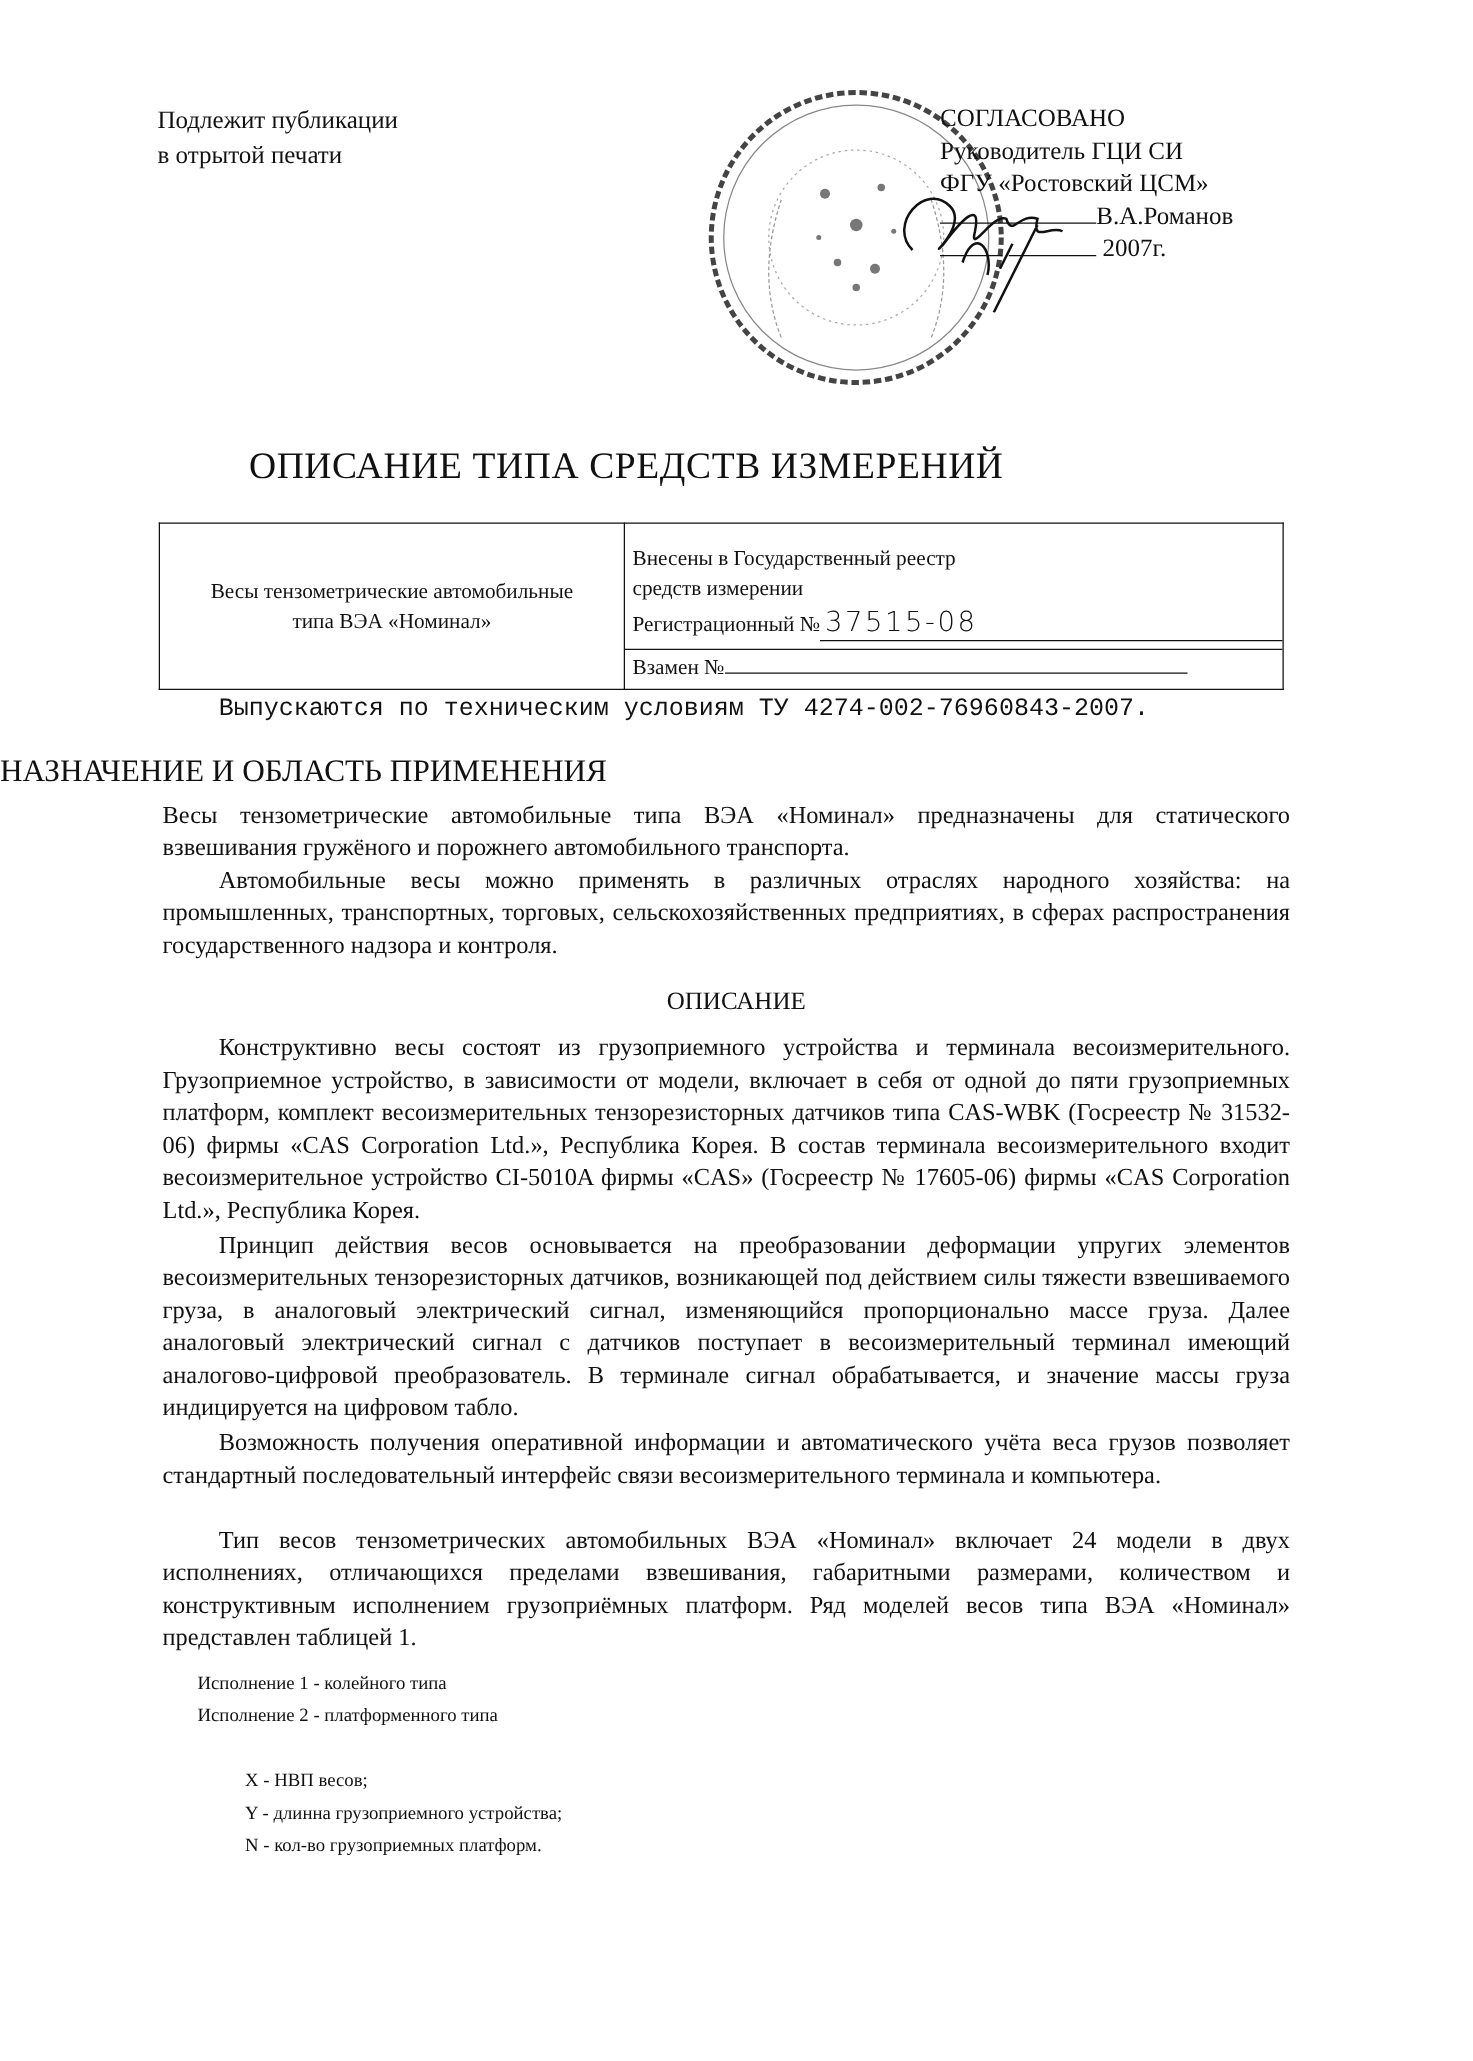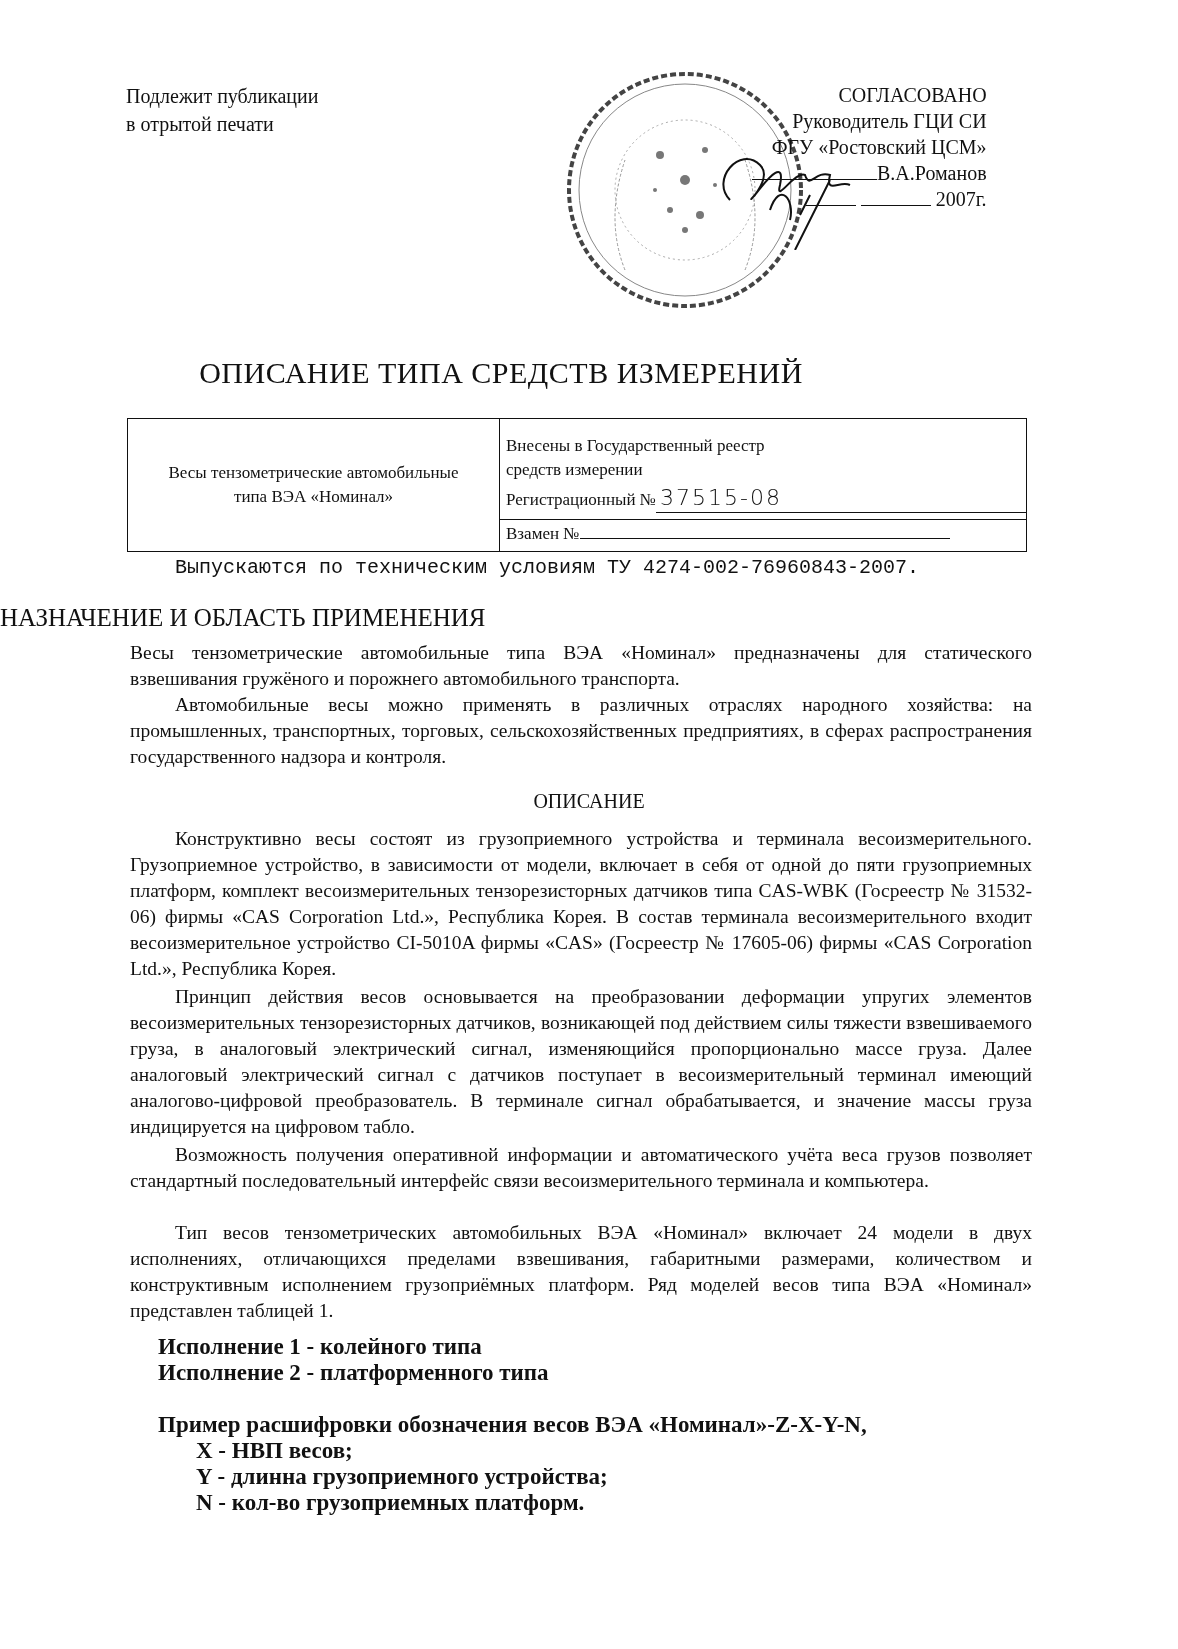--- a/index.html
+++ b/index.html
@@ -1,37 +1,37 @@
 <!DOCTYPE html>
 <html><head>
 <meta charset="utf-8">
 <style>
   html, body { margin:0; padding:0; background:#ffffff; }
   body { width:1178px; height:1649px; position:relative; overflow:hidden;
          font-family:"Liberation Serif", "DejaVu Serif", serif; color:#111; }
   .abs { position:absolute; }
   .pub { left:126px; top:82px; font-size:20px; line-height:28px; }
   .approve { left:752px; top:82px; font-size:20px; line-height:26px; }
-  .approve .line { white-space:nowrap;text-align:right; }
+  .approve .line { white-space:nowrap; }
   .sig-line { display:inline-block; border-bottom:1px solid #111; }
   .stamp { left:565px; top:70px; width:240px; height:240px; }
   .title { left:0; width:1002px; top:356px; text-align:center; font-size:30px; letter-spacing:0.5px; }
   table.reg { position:absolute; left:127px; top:418px; width:900px; height:134px; border-collapse:collapse; font-size:17px; }
   table.reg td { border:1.5px solid #111; vertical-align:middle; padding:0; }
   td.name { width:392px; text-align:center; line-height:24px; }
   td.info { padding-left:6px !important; line-height:24px; }
   .underline-fill { display:inline-block; border-bottom:1.5px solid #111; width:440px; vertical-align:baseline; }
   .regnum { font-family:"DejaVu Sans", sans-serif; font-size:22px; font-weight:200; letter-spacing:2px; padding-left:4px; }
   .tu { left:175px; top:556px; font-size:20px;font-family:Liberation Mono, monospace; }
   h2 { margin:0; font-weight:normal; }
   .sec1 { left:0; width:1178px; top:604px; font-size:25px; }
   .para { left:130px; width:902px; font-size:19.5px; line-height:26px; text-align:justify; }
   .indent { text-indent:45px; }
   .sec2 { left:0; width:1178px; top:790px; text-align:center; font-size:20px; }
-  .list { left:158px; font-size:23px; line-height:26px;font-weight:bold; }
+  .list { left:158px; font-size:15px; line-height:26px; }
 </style>
 </head>
 <body>
 
 <div class="abs pub">
   <div>Подлежит публикации</div>
   <div>в отрытой печати</div>
 </div>
 
 <svg class="abs stamp" viewBox="0 0 240 240">
@@ -104,17 +104,16 @@
 <div class="abs para indent" style="top:984px;">Принцип действия весов основывается на преобразовании деформации упругих элементов весоизмерительных тензорезисторных датчиков, возникающей под действием силы тяжести взвешиваемого груза, в аналоговый электрический сигнал, изменяющийся пропорционально массе груза. Далее аналоговый электрический сигнал с датчиков поступает в весоизмерительный терминал имеющий аналогово-цифровой преобразователь. В терминале сигнал обрабатывается, и значение массы груза индицируется на цифровом табло.</div>
 <div class="abs para indent" style="top:1142px;">Возможность получения оперативной информации и автоматического учёта веса грузов позволяет стандартный последовательный интерфейс связи весоизмерительного терминала и компьютера.</div>
 <div class="abs para indent" style="top:1220px;">Тип весов тензометрических автомобильных ВЭА «Номинал» включает 24 модели в двух исполнениях, отличающихся пределами взвешивания, габаритными размерами, количеством и конструктивным исполнением грузоприёмных платформ. Ряд моделей весов типа ВЭА «Номинал» представлен таблицей 1.</div>
 
 <div class="abs list" style="top:1334px;">
   <div>Исполнение 1 - колейного типа</div>
   <div>Исполнение 2 - платформенного типа</div>
 </div>
 
 <div class="abs list" style="top:1412px;">
-  <div>Пример расшифровки обозначения весов ВЭА «Номинал»-Z-X-Y-N,</div>
   <div style="margin-left:38px;">X - НВП весов;</div>
   <div style="margin-left:38px;">Y - длинна грузоприемного устройства;</div>
   <div style="margin-left:38px;">N - кол-во грузоприемных платформ.</div>
 </div>
 
 </body></html>

